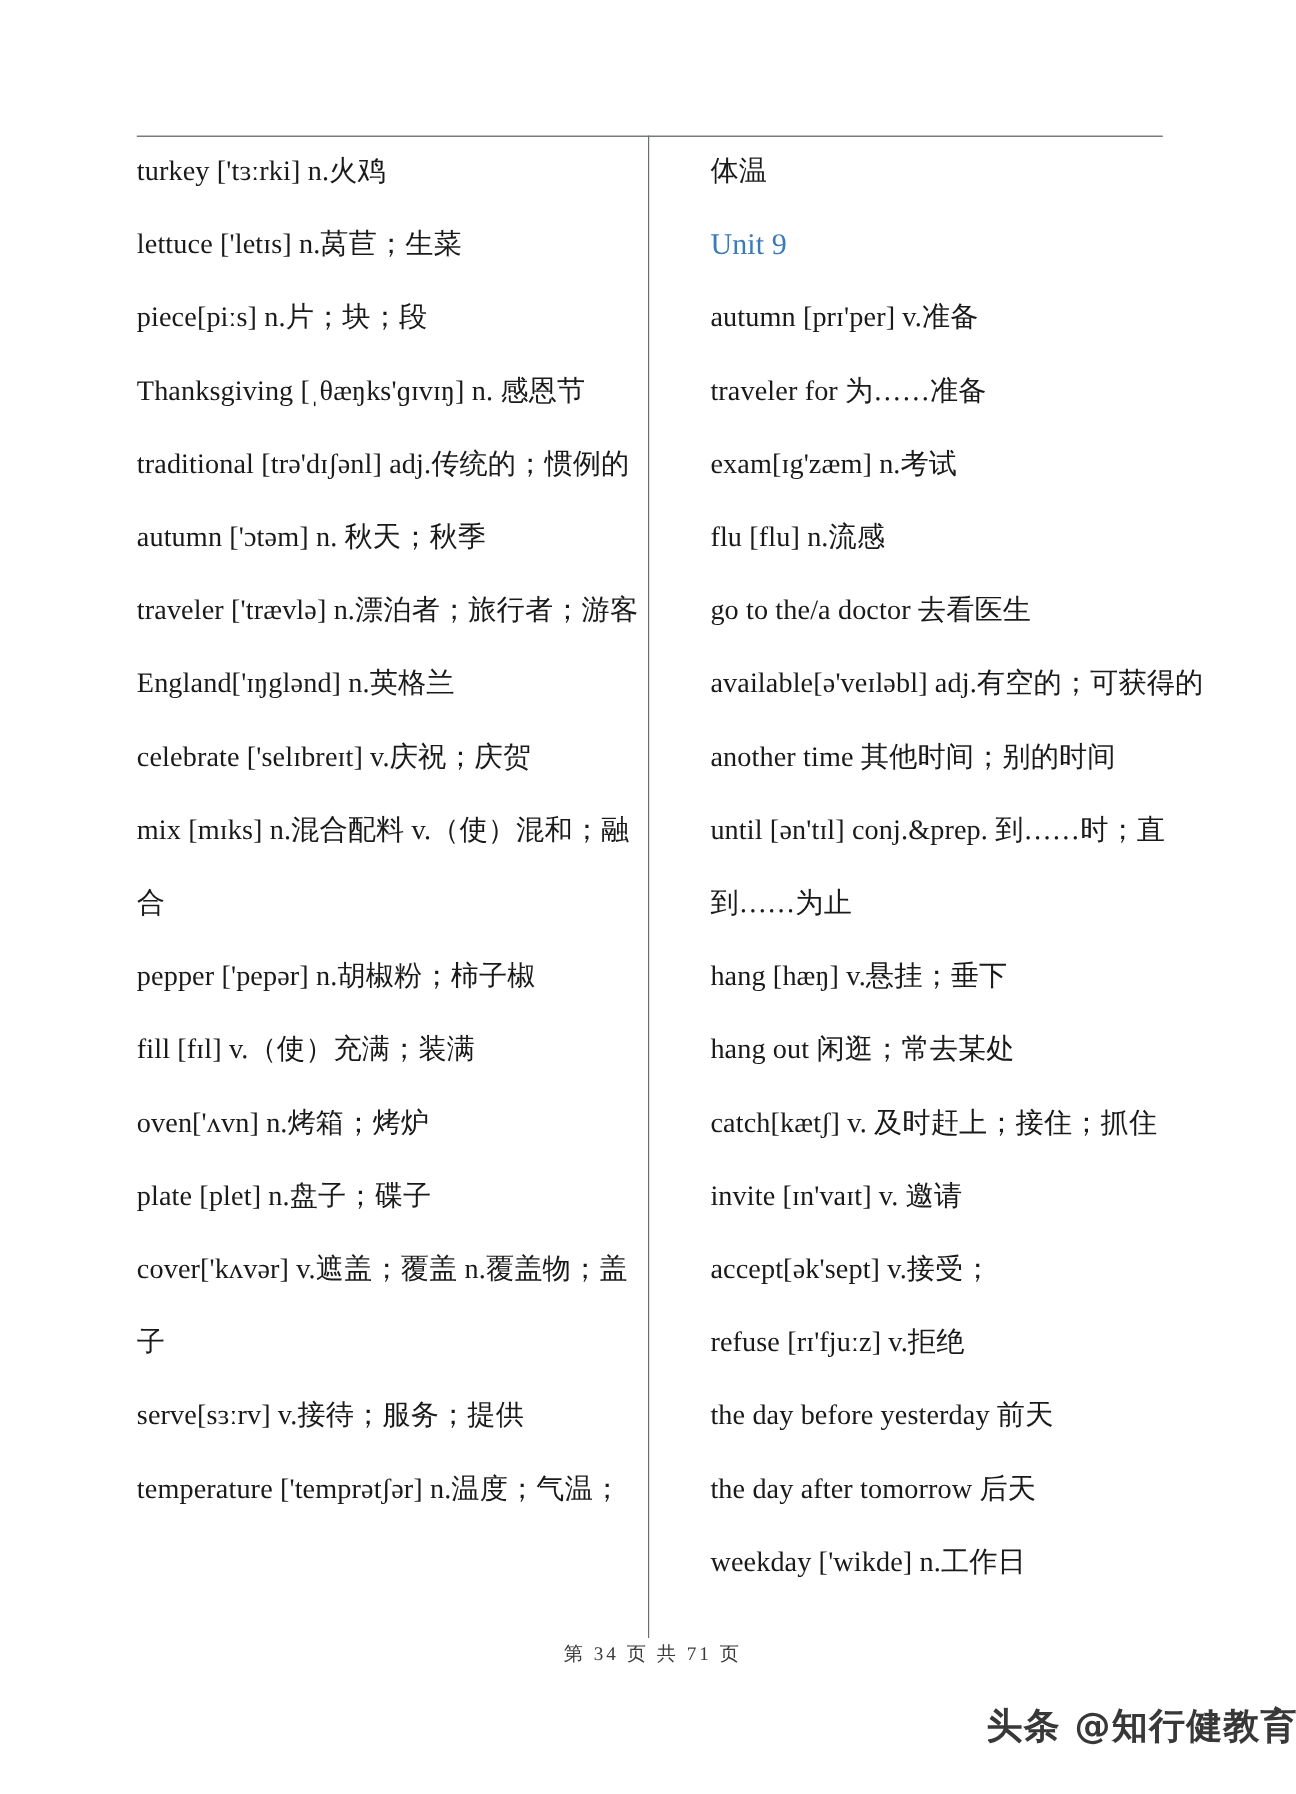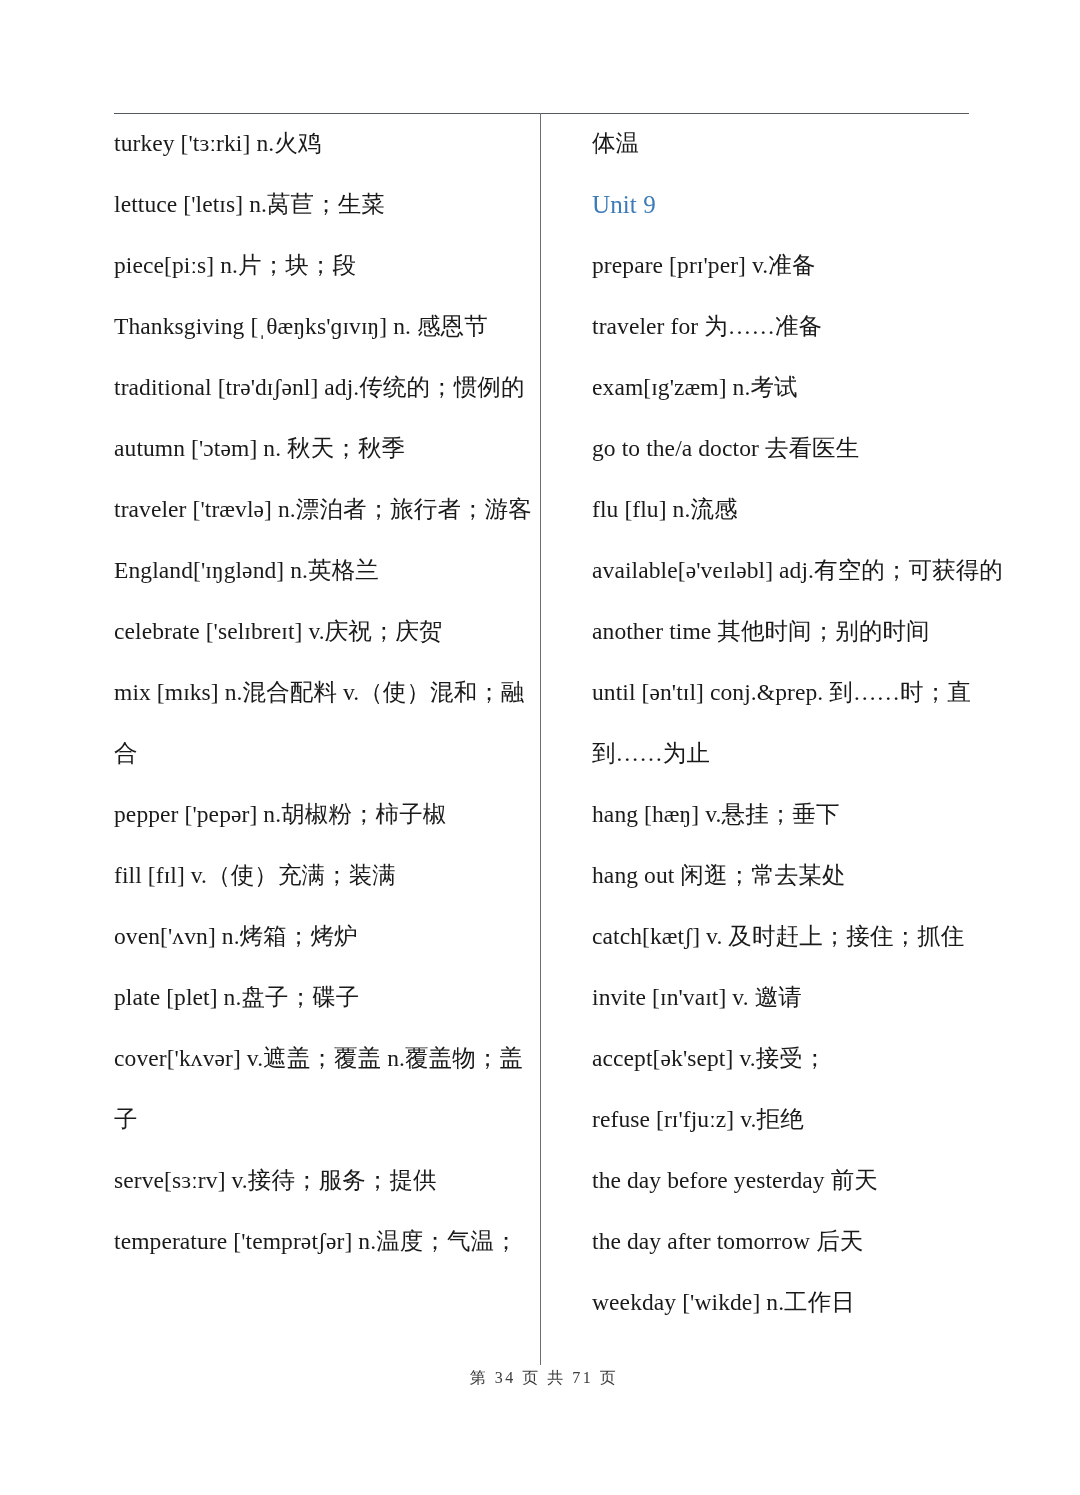--- a/index.html
+++ b/index.html
@@ -134,37 +134,38 @@
         <div class="entry">oven['ʌvn] n.烤箱；烤炉</div>
         <div class="entry">plate [plet] n.盘子；碟子</div>
         <div class="entry">cover['kʌvər] v.遮盖；覆盖  n.覆盖物；盖</div>
         <div class="entry cont">子</div>
         <div class="entry">serve[sɜːrv]     v.接待；服务；提供</div>
         <div class="entry">temperature ['temprətʃər] n.温度；气温；</div>
       </div>
     <div class="col col-right" id="col-right">
         <div class="entry cont">体温</div>
         <div class="entry unit-head">Unit 9</div>
-        <div class="entry">prepare [prɪ'per] v.准备</div>
+        <div class="entry">autumn [prɪ'per] v.准备</div>
         <div class="entry">traveler for  为……准备</div>
         <div class="entry">exam[ɪg'zæm] n.考试</div>
+        <div class="entry">flu [flu] n.流感</div>
         <div class="entry">go to the/a doctor  去看医生</div>
-        <div class="entry">flu [flu] n.流感</div>
         <div class="entry">available[ə'veɪləbl] adj.有空的；可获得的</div>
         <div class="entry">another time  其他时间；别的时间</div>
         <div class="entry">until [ən'tɪl] conj.&amp;prep. 到……时；直</div>
         <div class="entry cont">到……为止</div>
         <div class="entry">hang [hæŋ] v.悬挂；垂下</div>
         <div class="entry">hang out  闲逛；常去某处</div>
         <div class="entry">catch[kætʃ] v. 及时赶上；接住；抓住</div>
         <div class="entry">invite [ɪn'vaɪt] v. 邀请</div>
         <div class="entry">accept[ək'sept] v.接受；</div>
         <div class="entry">refuse [rɪ'fjuːz] v.拒绝</div>
         <div class="entry">the day before yesterday  前天</div>
         <div class="entry">the day after tomorrow  后天</div>
         <div class="entry">weekday ['wikde] n.工作日</div>
       </div>
   </div>
 
   <div class="footer">第 34 页 共 71 页</div>
 
+  <div class="watermark">头条 @知行健教育</div>
 
 </div>
 
 </body></html>

